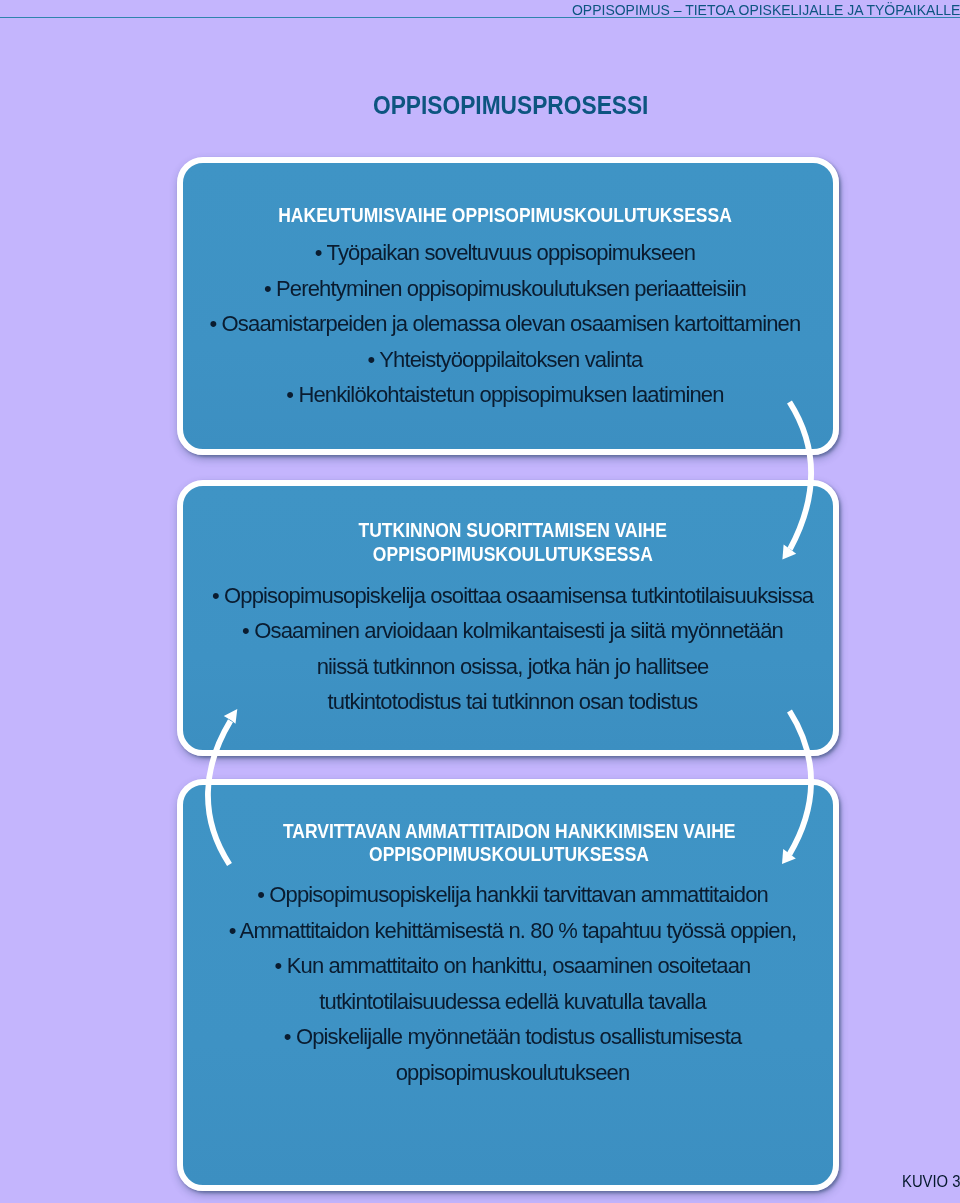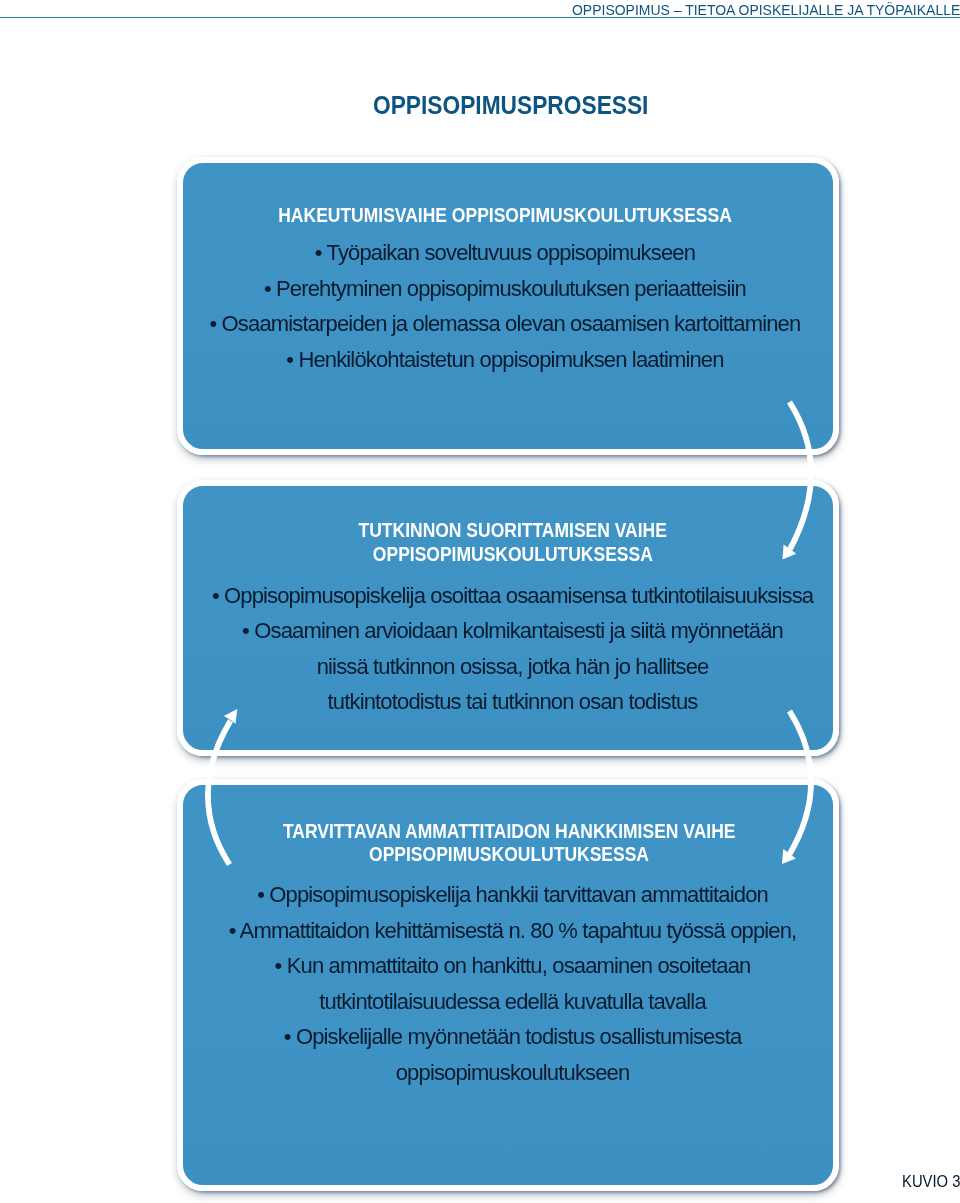--- a/index.html
+++ b/index.html
@@ -1,20 +1,20 @@
 <!DOCTYPE html>
 <html><head>
 <meta charset="utf-8">
 <title>OPPISOPIMUSPROSESSI</title>
 <style>
   html,body{margin:0;padding:0;}
   body{width:960px;height:1203px;overflow:hidden;
        font-family:"Liberation Sans",sans-serif;
        background:#6bc5ef;}
-  .page{position:relative;width:960px;height:1203px;background:#ffffff;overflow:hidden;}
+  .page{position:relative;width:960px;height:1203px;background:#c4b5fd;overflow:hidden;}
 
   
   .hdr-rule{position:absolute;left:0;top:17px;width:960px;height:1px;background:#2f84ad;}
   .hdr-text{position:absolute;left:572px;top:2px;font-size:15.5px;font-weight:400;
             color:#0d5580;white-space:nowrap;line-height:16px;
             transform:scaleX(0.902);transform-origin:left top;}
 
   
   .title{position:absolute;left:373px;top:92px;white-space:nowrap;
          font-size:26.5px;font-weight:700;color:#0d5580;line-height:26px;
@@ -54,20 +54,21 @@
   <div class="title">OPPISOPIMUSPROSESSI</div>
 
   <div class="box" style="top:157.3px;height:298.1px;">
     <div class="bx-head" style="top:40.4px;transform:translateX(-2.8px)">
       <div><span>HAKEUTUMISVAIHE OPPISOPIMUSKOULUTUKSESSA</span></div>
     </div>
     <div class="bx-body" style="top:72.2px;transform:translateX(-2.8px)">
       <div class="bx-line">• Työpaikan soveltuvuus oppisopimukseen</div>
       <div class="bx-line">• Perehtyminen oppisopimuskoulutuksen periaatteisiin</div>
       <div class="bx-line">• Osaamistarpeiden ja olemassa olevan osaamisen kartoittaminen</div>
+      <div class="bx-line">• Yhteistyöoppilaitoksen valinta</div>
       <div class="bx-line">• Henkilökohtaistetun oppisopimuksen laatiminen</div>
     </div>
   </div>
 
   <div class="box" style="top:480.0px;height:275.8px;">
     <div class="bx-head" style="top:33.2px;transform:translateX(4.8px)">
       <div><span>TUTKINNON SUORITTAMISEN VAIHE</span></div>
       <div><span>OPPISOPIMUSKOULUTUKSESSA</span></div>
     </div>
     <div class="bx-body" style="top:91.9px;transform:translateX(4.8px)">

